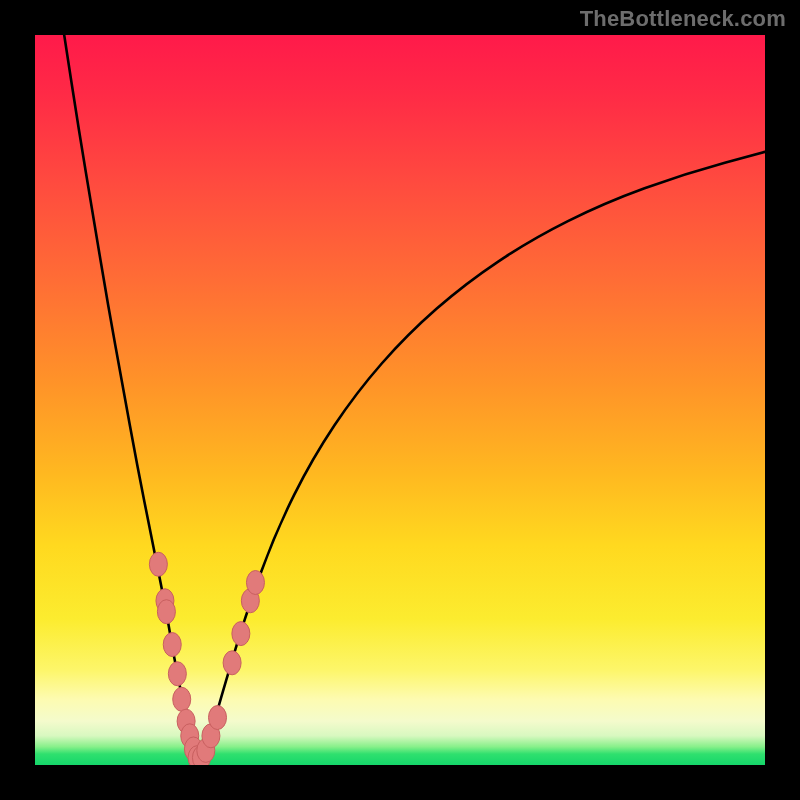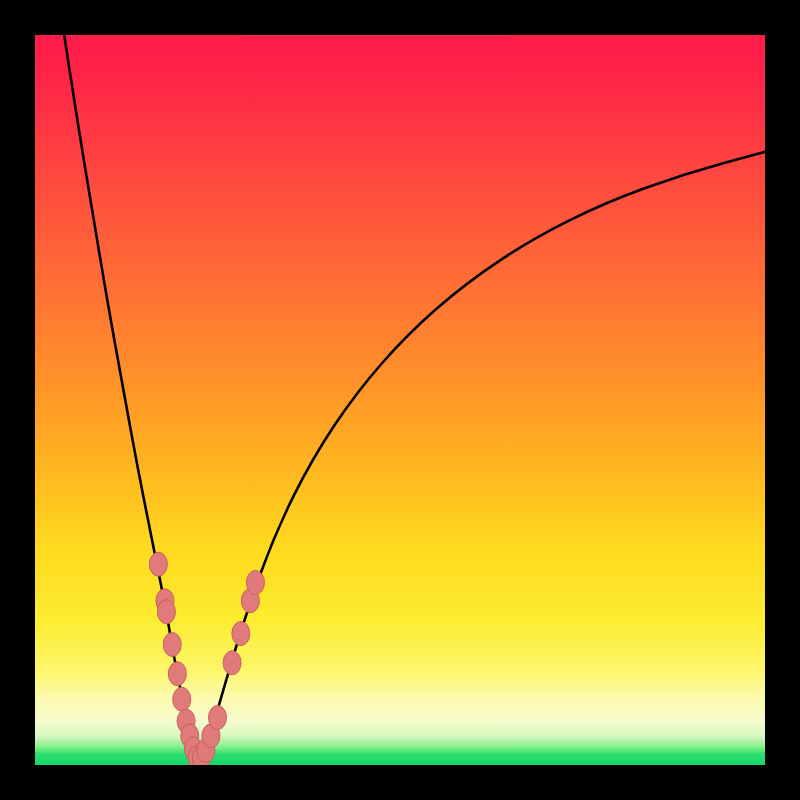--- a/index.html
+++ b/index.html
@@ -98,13 +98,14 @@
           <ellipse cx="175.93" cy="700.8" rx="9" ry="12" fill="#e17a7a" stroke="#c85f5f" stroke-width="1"></ellipse>
           <ellipse cx="182.5" cy="682.55" rx="9" ry="12" fill="#e17a7a" stroke="#c85f5f" stroke-width="1"></ellipse>
           <ellipse cx="197.10000000000002" cy="627.8" rx="9" ry="12" fill="#e17a7a" stroke="#c85f5f" stroke-width="1"></ellipse>
           <ellipse cx="205.85999999999999" cy="598.6" rx="9" ry="12" fill="#e17a7a" stroke="#c85f5f" stroke-width="1"></ellipse>
           <ellipse cx="215.35" cy="565.75" rx="9" ry="12" fill="#e17a7a" stroke="#c85f5f" stroke-width="1"></ellipse>
           <ellipse cx="220.45999999999998" cy="547.5" rx="9" ry="12" fill="#e17a7a" stroke="#c85f5f" stroke-width="1"></ellipse>
         </g>
     </svg>
   </div>
 
+  <div class="watermark">TheBottleneck.com</div>
 </div>
 
 </body></html>

